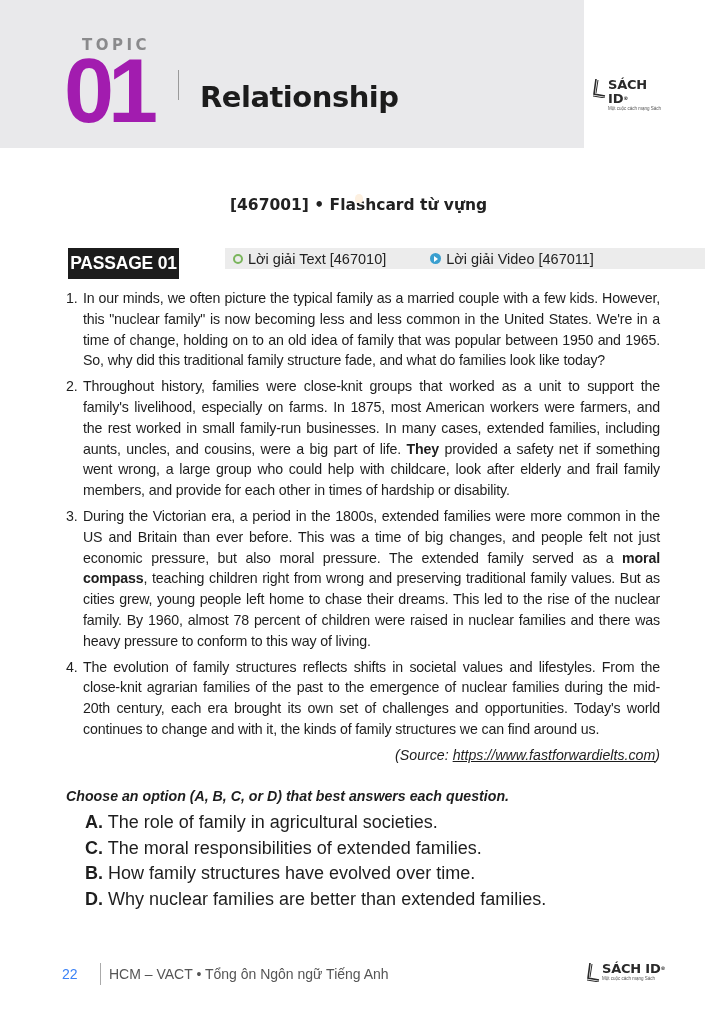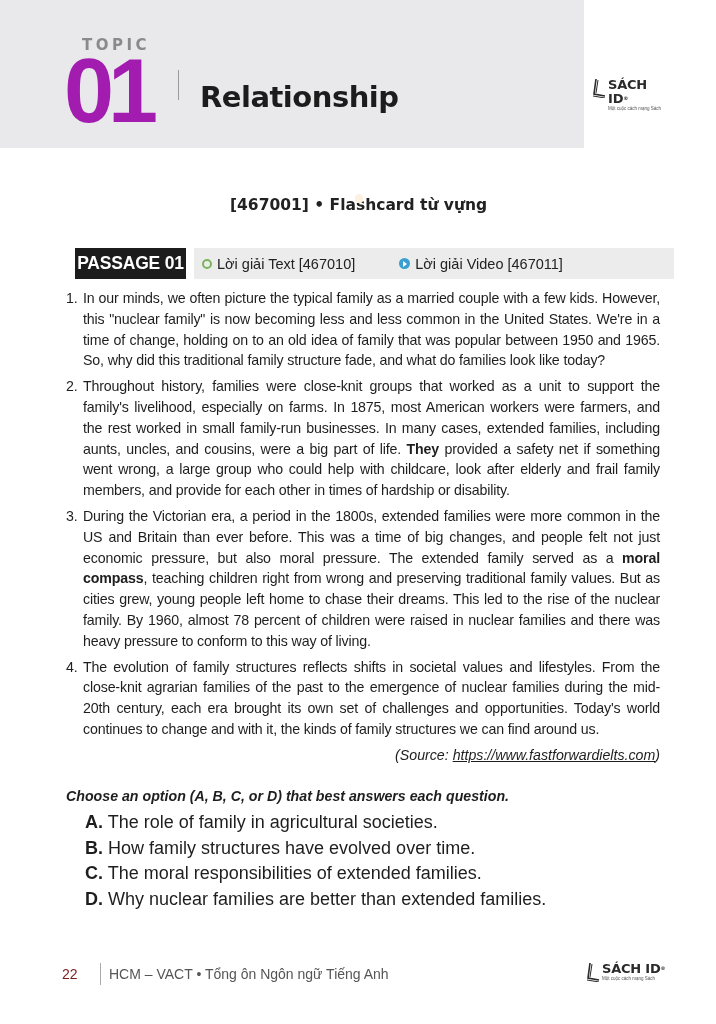--- a/index.html
+++ b/index.html
@@ -53,28 +53,28 @@
     position: relative;
   }
   .flashcard .fc-icon::after {
     content: ""; position: absolute; left: 5px; top: 4px; width: 8px; height: 9px;
     background: #fdf0e0; border-radius: 50% 50% 40% 40%;
   }
   .flashcard .fc-text {
     font-family: "DejaVu Sans", sans-serif; font-weight: bold; font-size: 15.5px; color: #222;
   }
 
-  .passage-bar { position: absolute; left: 75px; top: 248px; height: 31px; display: flex; }
+  .passage-bar { position: absolute; left: 68px; top: 248px; height: 31px; display: flex; gap: 38px; }
   .passage-label {
     background: #1c1c1c; color: #fff; width: 111px; height: 31px;
     font-family: "Liberation Sans", sans-serif; font-weight: bold; font-size: 17.5px;
     display: flex; align-items: center; justify-content: center; letter-spacing: -0.2px;
   }
   .passage-links {
-    margin-left: 8px; width: 480px; height: 31px; background: #ececec;
+    margin-left: 8px; width: 480px; height: 21px; background: #ececec;
     display: flex; align-items: center; padding-left: 8px;
   }
   .plink { display: flex; align-items: center; gap: 5px; font-size: 14.5px; color: #222; }
   .plink.video { margin-left: 44px; }
   .ring-icon { width: 10px; height: 10px; border: 2.5px solid #7ab55c; border-radius: 50%; }
   .play-icon { width: 11px; height: 11px; background: #3a9fcf; border-radius: 50%; position: relative; }
   .play-icon::after {
     content: ""; position: absolute; left: 4px; top: 2.5px;
     border-left: 4px solid #fff; border-top: 3px solid transparent; border-bottom: 3px solid transparent;
   }
@@ -92,21 +92,21 @@
   .source .link { text-decoration: underline; }
 
   .questions { position: absolute; left: 66px; top: 786px; width: 594px; }
   .instruction { font-weight: bold; font-style: italic; font-size: 14.2px; line-height: 20px; margin-bottom: 6px; }
   .question { font-size: 14.2px; line-height: 20px; margin-bottom: 5px; }
   .question .qlabel { font-weight: bold; }
   .option { font-size: 18px; line-height: 20px; padding-left: 19px; margin-bottom: 5.5px; }
   .option .olabel { font-weight: bold; }
 
   .footer { position: absolute; left: 62px; top: 962px; height: 24px; display: flex; align-items: center; }
-  .page-num { font-size: 14px; color: #7f1d1d; width: 38px; }
+  .page-num { font-size: 14px; color: #3b82f6; width: 38px; }
   .footer-divider { width: 1px; height: 22px; background: #aaa; margin-right: 8px; }
   .footer-text { font-size: 14px; color: #555; }
 </style>
 </head>
 <body>
 
 <div class="header-band">
   <div class="topic-label">TOPIC</div>
   <div class="topic-number">01</div>
   <div class="header-divider"></div>
@@ -163,24 +163,24 @@
     <span>(Source: </span><span class="link">https://www.fastforwardielts.com</span><span>)</span>
   </p>
 </div>
 
 <div class="questions">
   <p class="instruction">Choose an option (A, B, C, or D) that best answers each question.</p>
   <p class="option">
     <span class="olabel">A.</span><span> The role of family in agricultural societies.</span>
   </p>
   <p class="option">
+    <span class="olabel">C.</span><span> The moral responsibilities of extended families.</span>
+  </p>
+  <p class="option">
     <span class="olabel">B.</span><span> How family structures have evolved over time.</span>
-  </p>
-  <p class="option">
-    <span class="olabel">C.</span><span> The moral responsibilities of extended families.</span>
   </p>
   <p class="option">
     <span class="olabel">D.</span><span> Why nuclear families are better than extended families.</span>
   </p>
 </div>
 
 <div class="footer">
   <span class="page-num">22</span>
   <span class="footer-divider"></span>
   <span class="footer-text">HCM – VACT • Tổng ôn Ngôn ngữ Tiếng Anh</span>

